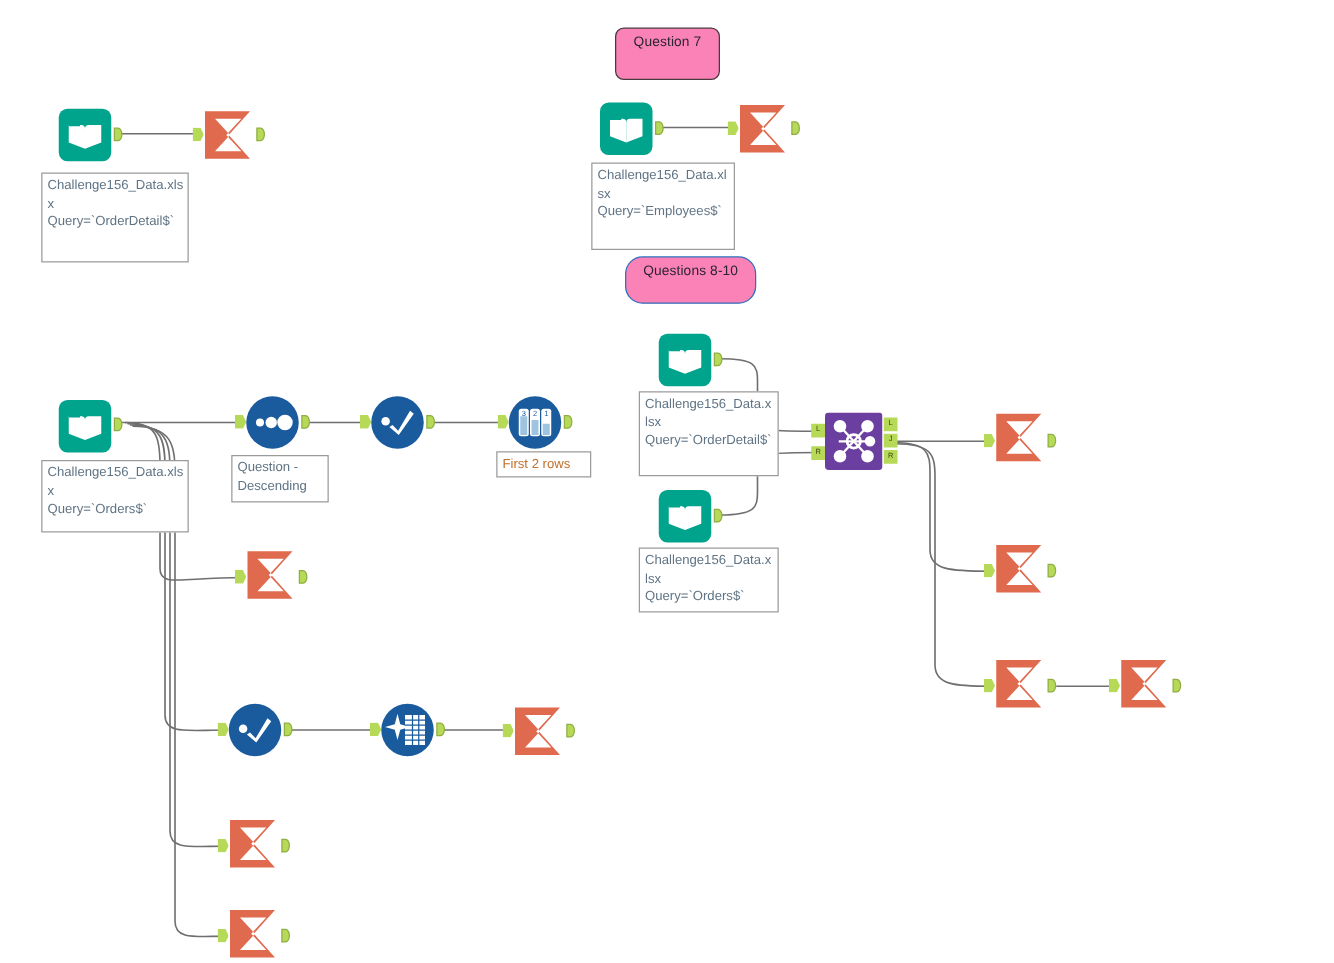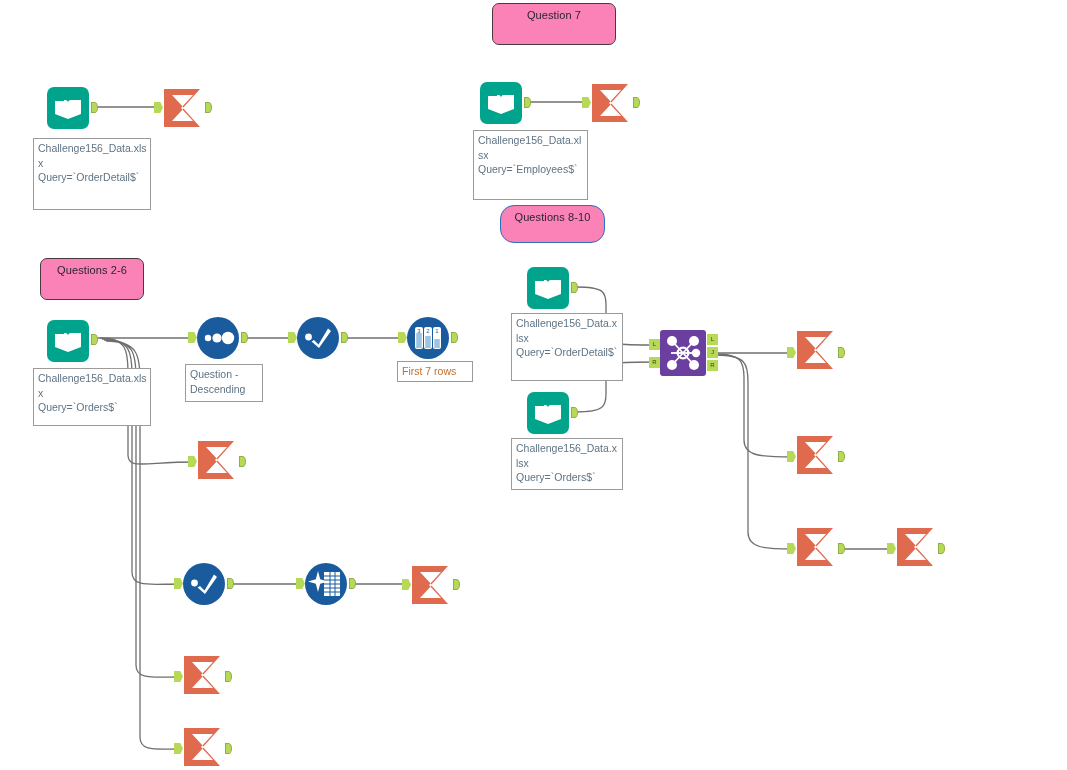--- a/index.html
+++ b/index.html
@@ -137,27 +137,24 @@
     <path class="wire" d="M 576 412 C 604 412 606 406 606 394 L 606 372 C 606 362 618 362 656 362"></path>
 
     <path class="wire" d="M 712 353 L 793 353"></path>
     <path class="wire" d="M 714 354 C 742 354 744 362 744 378 L 744 440 C 744 456 760 457 793 457"></path>
     <path class="wire" d="M 716 355 C 746 355 748 364 748 382 L 748 532 C 748 548 764 549 793 549"></path>
 
     <path class="wire" d="M 845 549 L 893 549"></path>
   </svg>
 
 
-  <div class="comment-box" style="left:492px; top:3px; width:124px; height:42px;">
+  <div class="comment-box" style="left:492px; top:22px; width:84px; height:42px;">
     <span>Question 7</span>
   </div>
 
-  <div class="comment-box" style="left:40px; top:258px; width:104px; height:42px;">
-    <span>Questions 2-6</span>
-  </div>
 
   <div class="comment-box selected" style="left:500px; top:205px; width:105px; height:38px;">
     <span>Questions 8-10</span>
   </div>
 
   <div class="tool" style="left:45px; top:85px;">
     <svg width="46" height="46" viewBox="0 0 46 46">
       <rect x="2" y="2" width="42" height="42" rx="7" fill="#00a38c"></rect>
       <path d="M10 15 h10 a3 3 0 0 1 3 3 v16 l-13 -5 z" fill="#ffffff"></path>
       <path d="M36 15 h-10 a3 3 0 0 0 -3 3 v16 l13 -5 z" fill="#ffffff"></path>
@@ -247,21 +244,21 @@
       <rect x="19.2" y="20" width="5.6" height="12" fill="#9fc4e0"></rect>
       <rect x="28.2" y="23" width="5.6" height="9" fill="#9fc4e0"></rect>
       <text x="13" y="16.5" font-size="6" fill="#1a5b9e" text-anchor="middle" font-family="Liberation Sans, sans-serif">3</text>
       <text x="22" y="16.5" font-size="6" fill="#1a5b9e" text-anchor="middle" font-family="Liberation Sans, sans-serif">2</text>
       <text x="31" y="16.5" font-size="6" fill="#1a5b9e" text-anchor="middle" font-family="Liberation Sans, sans-serif">1</text>
     </svg>
   </div>
   <div class="port in" style="left:398px; top:332px;"></div>
   <div class="port out" style="left:451px; top:332px;"></div>
 
-  <div class="anno accent" style="left:397px; top:361px; width:76px; height:21px;">First 7 rows</div>
+  <div class="anno accent" style="left:397px; top:361px; width:76px; height:21px;">First 2 rows</div>
 
   <div class="tool" style="left:196px; top:440px;">
     <svg width="44" height="40" viewBox="0 0 44 40">
       <path d="M2 1 h36 l-17 19 l17 19 h-36 z" fill="#e06a4e"></path>
       <path d="M10 7 h21 l-12 13 l12 13 h-21 l12 -13 z" fill="#ffffff"></path>
     </svg>
   </div>
   <div class="port in" style="left:188px; top:456px;"></div>
   <div class="port out" style="left:239px; top:456px;"></div>
 

